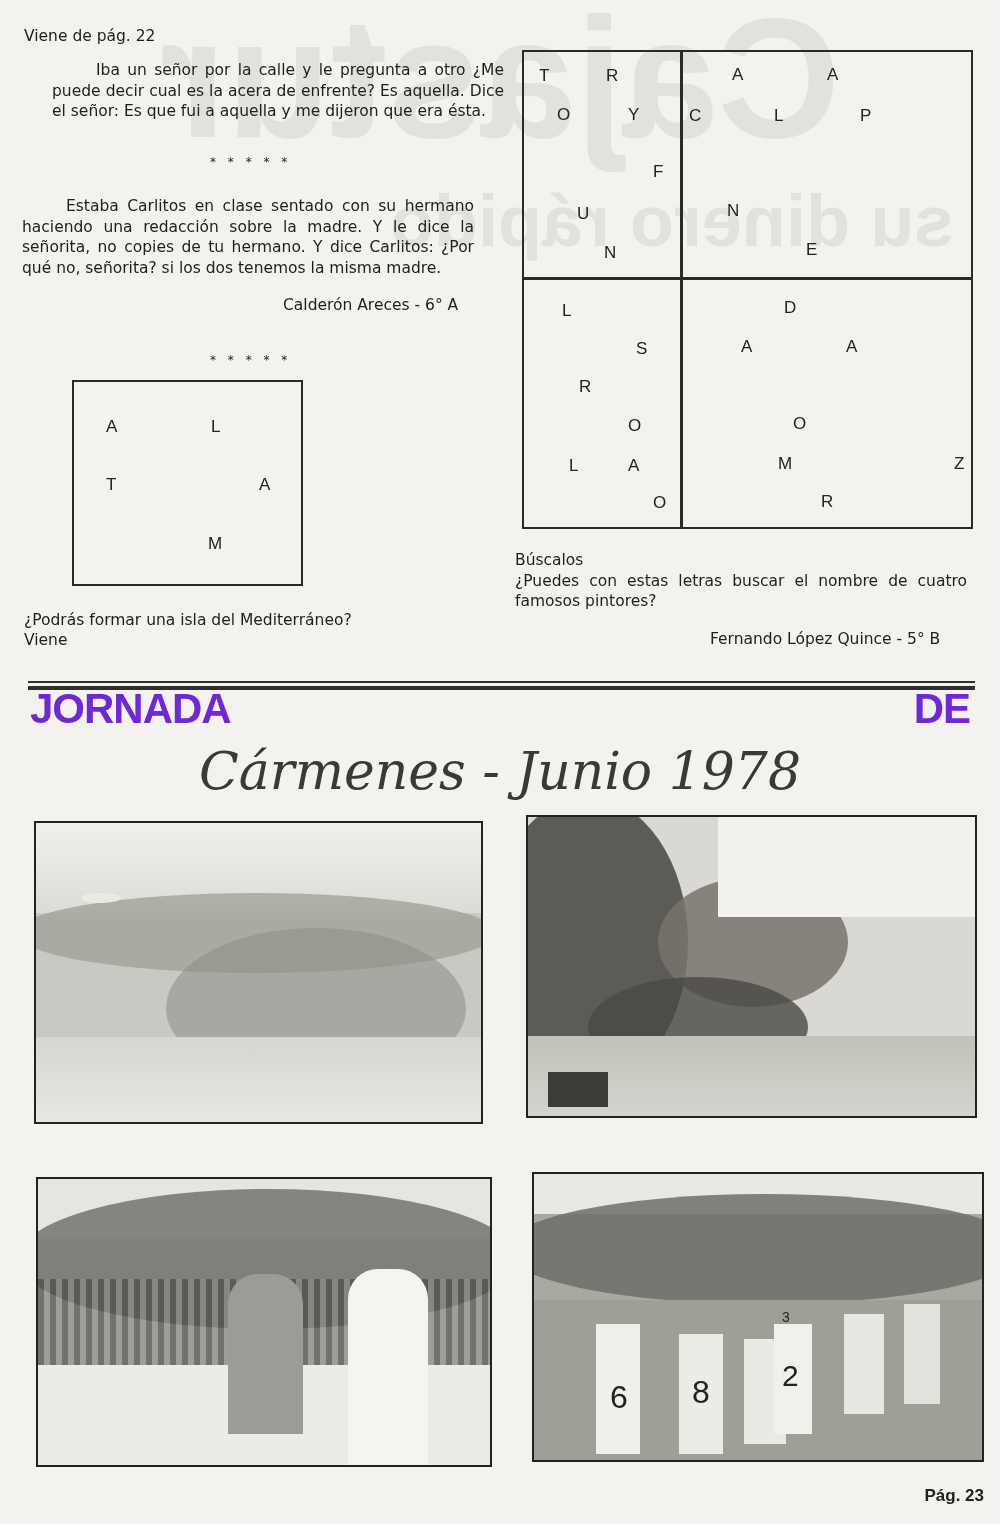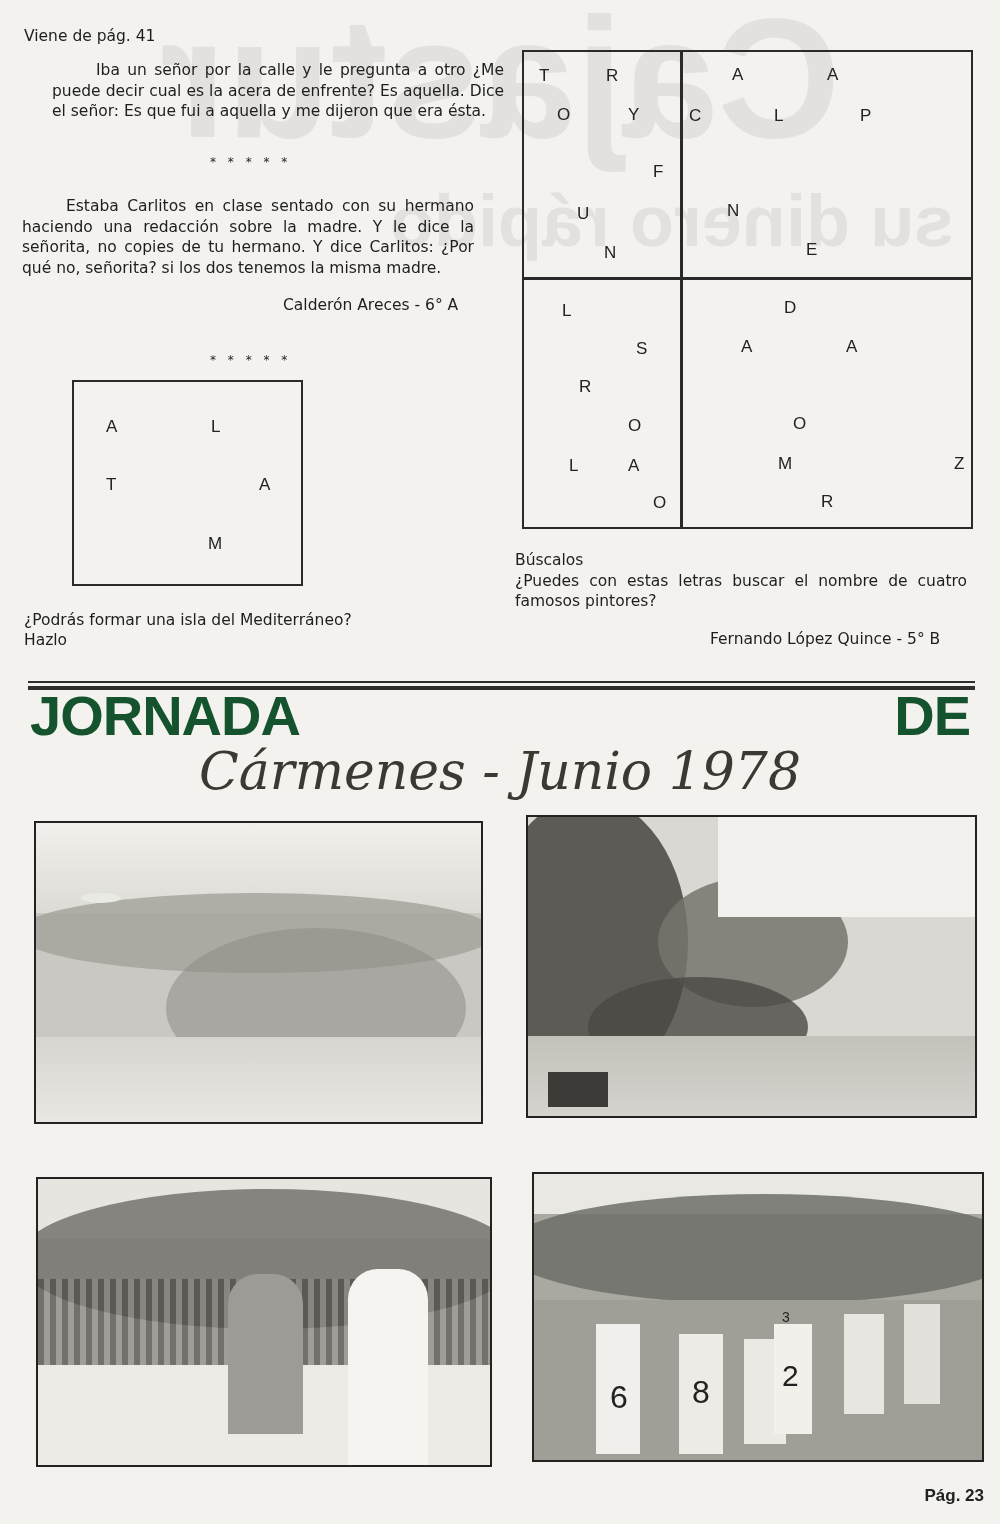--- a/index.html
+++ b/index.html
@@ -23,21 +23,21 @@
   .sig { position:absolute; font-size:15.5px; white-space:nowrap; }
   .box { position:absolute; border:2.5px solid #2a2a2a; box-sizing:border-box; }
   .letter {
     position:absolute; font-family:"Liberation Sans", sans-serif;
     font-size:17px; color:#222; line-height:1;
   }
   .rule { position:absolute; left:28px; width:947px; background:#2e2e2e; }
   .title {
     position:absolute; left:30px; top:688px; width:940px;
     font-family:"Liberation Sans", sans-serif; font-weight:bold;
-    font-size:56px; letter-spacing:-1px; color:#14532d;
+    font-size:42px; letter-spacing:-1px; color:#6d28d9;
     display:flex; justify-content:space-between; line-height:1;
     transform:scaleY(1.0);
   }
   .subtitle {
     position:absolute; left:0; width:1000px; top:740px; text-align:center;
     font-family:"DejaVu Serif", serif; font-style:italic;
     font-size:52px; color:#3a3a33; line-height:1.2;
   }
   .photo {
     position:absolute; border:2px solid #222; box-sizing:border-box; overflow:hidden;
@@ -48,21 +48,21 @@
     position:absolute; right:16px; top:1486px;
     font-family:"Liberation Sans", sans-serif; font-weight:bold; font-size:17px; color:#222;
   }
 </style>
 </head>
 <body>
 
 <div class="ghost" style="left:160px; top:-20px; font-size:170px; transform:scaleX(-1);">Cajastur</div>
 <div class="ghost" style="left:390px; top:180px; font-size:72px; transform:scaleX(-1);">su dinero rápido</div>
 
-<div class="abs" style="left:24px; top:27px; font-size:15.5px;">Viene de pág. 41</div>
+<div class="abs" style="left:24px; top:27px; font-size:15.5px;">Viene de pág. 22</div>
 
 <div class="para indent" style="left:22px; top:60px; width:452px;margin-left:30px;">Iba un señor por la calle y le pregunta a otro ¿Me puede decir cual es la acera de enfrente? Es aquella. Dice el señor: Es que fui a aquella y me dijeron que era ésta.</div>
 
 <div class="stars" style="left:210px; top:155px;">* * * * *</div>
 
 <div class="para indent" style="left:22px; top:196px; width:452px;">Estaba Carlitos en clase sentado con su hermano haciendo una redacción sobre la madre. Y le dice la señorita, no copies de tu hermano. Y dice Carlitos: ¿Por qué no, señorita? si los dos tenemos la misma madre.</div>
 
 <div class="sig" style="left:283px; top:296px;">Calderón Areces - 6° A</div>
 
 <div class="stars" style="left:210px; top:353px;">* * * * *</div>
@@ -70,21 +70,21 @@
 <div class="box" style="left:72px; top:380px; width:231px; height:206px;">
   <span class="letter" style="left:32px; top:36px;">A</span>
   <span class="letter" style="left:137px; top:36px;">L</span>
   <span class="letter" style="left:32px; top:94px;">T</span>
   <span class="letter" style="left:185px; top:94px;">A</span>
   <span class="letter" style="left:134px; top:153px;">M</span>
 </div>
 
 <div class="abs" style="left:24px; top:610px; font-size:15.5px; line-height:20px;">
   <div>¿Podrás formar una isla del Mediterráneo?</div>
-  <div>Hazlo</div>
+  <div>Viene</div>
 </div>
 
 <div class="box" style="left:522px; top:50px; width:451px; height:479px;">
 
   <div class="abs" style="left:156px; top:0; width:2.5px; height:100%; background:#2a2a2a;"></div>
   <div class="abs" style="left:0; top:225px; width:100%; height:2.5px; background:#2a2a2a;"></div>
 
   <span class="letter" style="left:15px; top:15px;">T</span>
   <span class="letter" style="left:82px; top:15px;">R</span>
   <span class="letter" style="left:33px; top:54px;">O</span>

